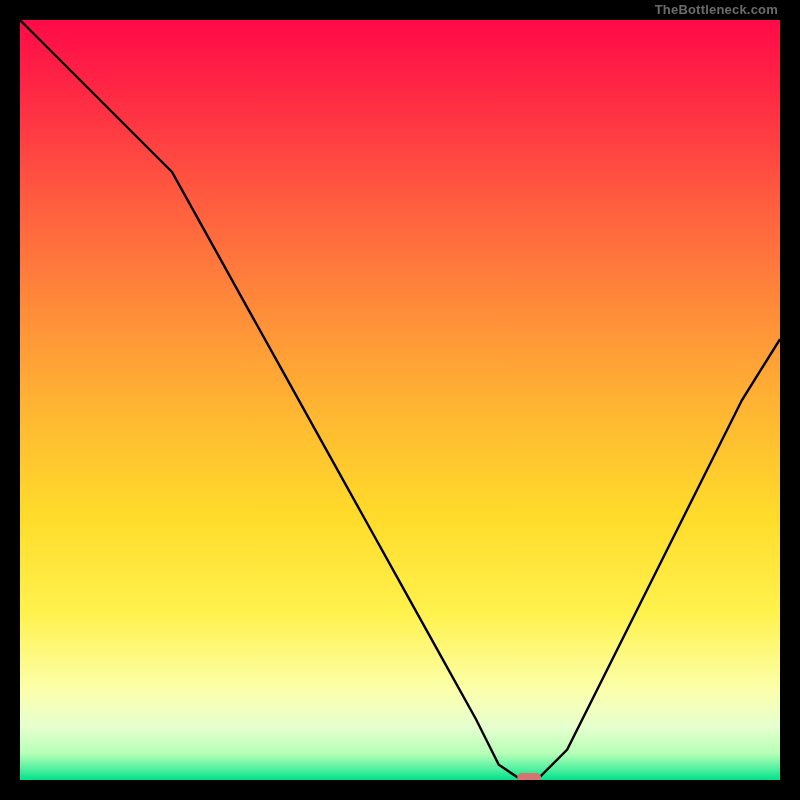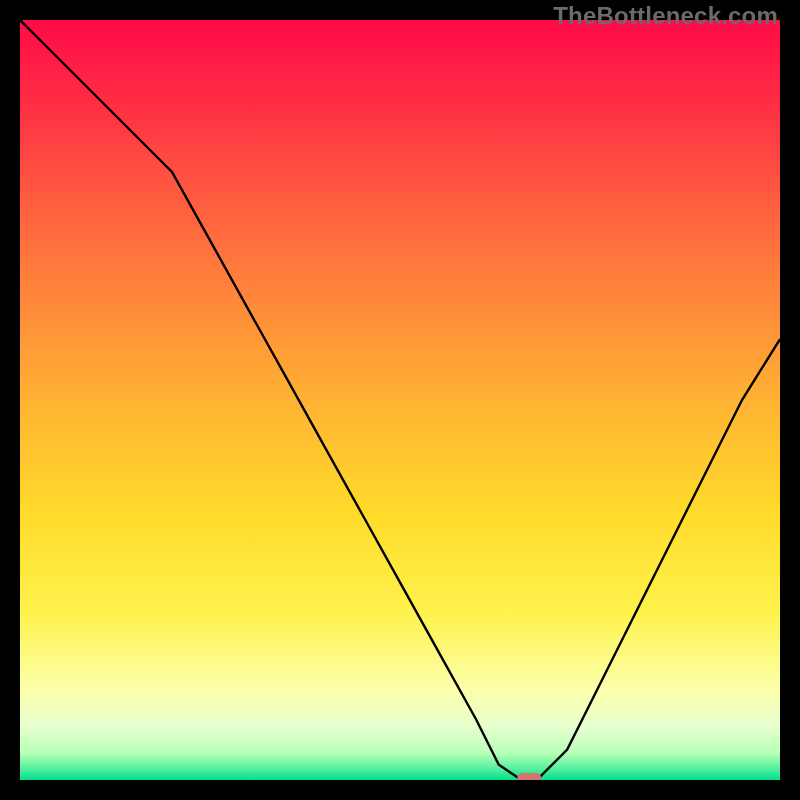--- a/index.html
+++ b/index.html
@@ -23,21 +23,21 @@
     left: 20px;
     top: 20px;
     width: 760px;
     height: 760px;
   }
   .watermark {
     position: absolute;
     top: 2px;
     right: 22px;
     font-family: Arial, Helvetica, sans-serif;
-    font-size: 24px;
+    font-size: 13px;
     font-weight: 600;
     color: #6b6b6b;
     letter-spacing: 0.2px;
   }
   svg {
     display: block;
   }
 </style>
 </head>
 <body>

